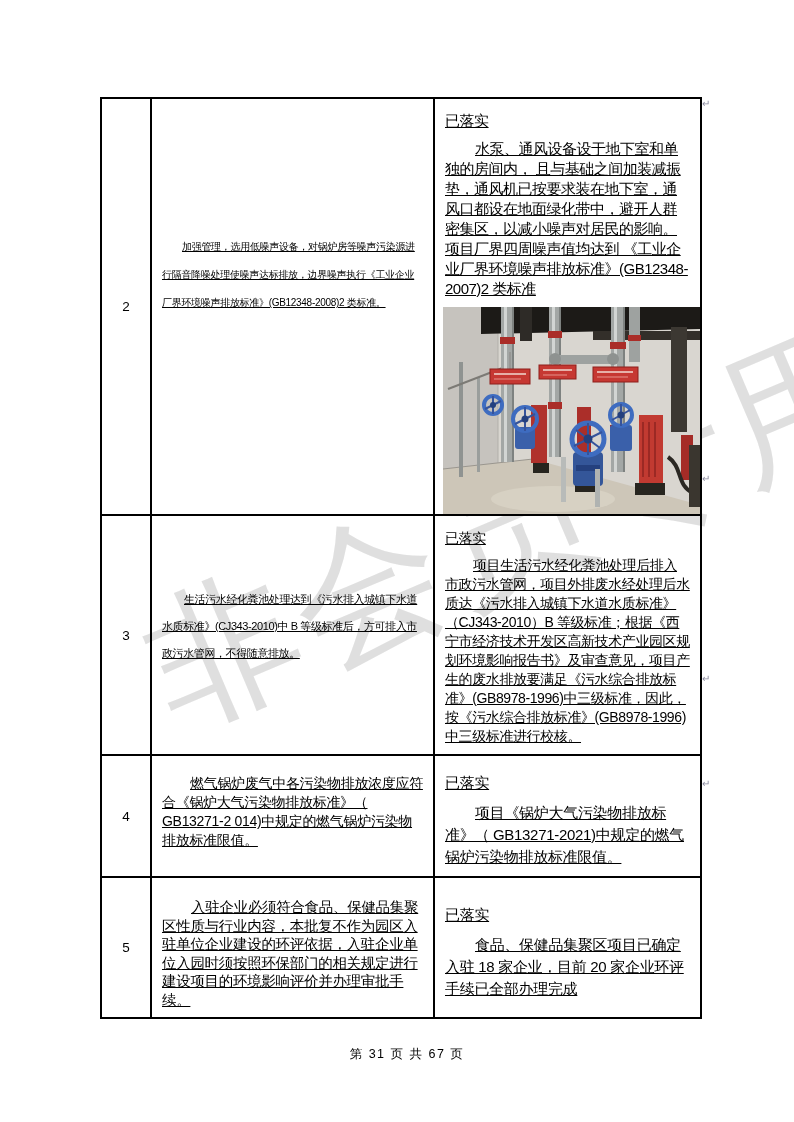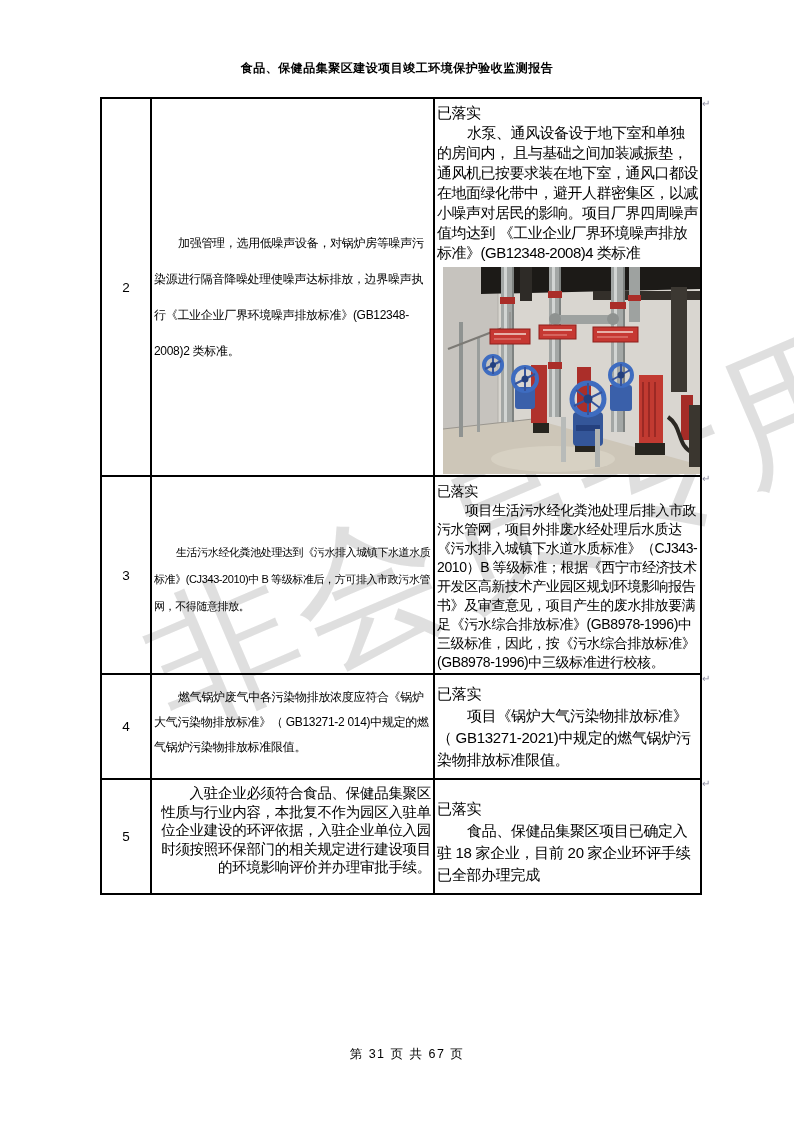--- a/index.html
+++ b/index.html
@@ -13,30 +13,30 @@
              font-size:150px;line-height:1.15;letter-spacing:6px;color:#cbcbcb;opacity:.6;
              transform:rotate(-23deg);transform-origin:75px 90px;font-weight:400;
              user-select:none;pointer-events:none;}
 
   table.verif{position:absolute;left:100px;top:97px;width:600px;z-index:1;
               border-collapse:collapse;table-layout:fixed;background:transparent;}
   td{border:2px solid #000;vertical-align:top;padding:0 2px;overflow:hidden;}
   .col-no{width:50px}.col-req{width:283px}.col-st{width:267px}
   tr.r2{height:378px} tr.r3{height:198px} tr.r4{height:105px} tr.r5{height:115px}
   td.no{vertical-align:middle;text-align:center;font-size:13.5px;}
-  p{margin:0;}
+  p{margin:8px;text-decoration:underline;}
   .req{text-indent:2em;}
   .status-detail{text-indent:2em;}
   tr.r2 td.req-cell{padding-top:126px;}
-  tr.r2 .req{font-size:12px;line-height:36px;letter-spacing:-.3px;}
+  tr.r2 .req{font-size:10px;line-height:28px;letter-spacing:-.3px;}
   tr.r3 td.req-cell{padding-top:62px;}
   tr.r3 .req{font-size:11px;line-height:27px;letter-spacing:-.4px;}
   tr.r4 td.req-cell{padding-top:10px;}
-  tr.r4 .req{font-size:12px;line-height:25px;letter-spacing:-.3px;}
-  tr.r5 td.req-cell{padding-top:4px;text-align:right;}
+  tr.r4 .req{font-size:14px;line-height:19px;letter-spacing:-.3px;}
+  tr.r5 td.req-cell{padding-top:12px;}
   tr.r5 .req{font-size:14.5px;line-height:18.5px;letter-spacing:-.3px;}
 
   tr.r2 td.st-cell{padding-top:4px;}
   tr.r2 td.st-cell p{font-size:15px;line-height:20px;letter-spacing:-.5px;}
   tr.r3 td.st-cell{padding-top:5px;}
   tr.r3 td.st-cell p{font-size:14px;line-height:19px;letter-spacing:-.4px;}
   tr.r4 td.st-cell{padding-top:8px;}
   tr.r4 td.st-cell p{font-size:15px;line-height:22px;letter-spacing:-.3px;}
   tr.r5 td.st-cell{padding-top:18px;}
   tr.r5 td.st-cell p{font-size:15px;line-height:22px;letter-spacing:-.3px;}
@@ -47,40 +47,39 @@
   .pm1{top:99px}.pm2{top:474px}.pm3{top:674px}.pm4{top:779px}
 
   .footer{position:absolute;top:1046px;left:0;right:0;text-align:center;
           font-size:12.5px;letter-spacing:1.5px;z-index:2;padding-left:20px;}
 </style>
 </head>
 <body>
 
 <div class="page">
 
-  <div class="header">食品、保健品集聚区建设项目竣工环境保护验收监测报告</div>
 
   <div class="watermark">非会员专用</div>
 
   <table class="verif">
     <colgroup>
         <col class="col-no">
         <col class="col-req">
         <col class="col-st">
       </colgroup>
     <tbody>
 
       <tr class="r2">
         <td class="no">2</td>
         <td class="req-cell">
           <p class="req">加强管理，选用低噪声设备，对锅炉房等噪声污染源进行隔音降噪处理使噪声达标排放，边界噪声执行《工业企业厂界环境噪声排放标准》(GB12348-2008)2 类标准。</p>
         </td>
         <td class="st-cell">
           <p class="status-label">已落实</p>
-          <p class="status-detail">水泵、通风设备设于地下室和单独的房间内， 且与基础之间加装减振垫，通风机已按要求装在地下室，通风口都设在地面绿化带中，避开人群密集区，以减小噪声对居民的影响。项目厂界四周噪声值均达到 《工业企业厂界环境噪声排放标准》(GB12348-2008)4 类标准</p>
+          <p class="status-detail">水泵、通风设备设于地下室和单独的房间内， 且与基础之间加装减振垫，通风机已按要求装在地下室，通风口都设在地面绿化带中，避开人群密集区，以减小噪声对居民的影响。项目厂界四周噪声值均达到 《工业企业厂界环境噪声排放标准》(GB12348-2007)2 类标准</p>
           <svg class="photo" width="257" height="207" viewBox="0 0 257 207">
 
             <rect x="0" y="0" width="257" height="207" fill="#d9d6d0"></rect>
             <rect x="0" y="0" width="55" height="175" fill="#c6c3be"></rect>
             <line x1="55" y1="0" x2="55" y2="175" stroke="#b2afaa" stroke-width="1"></line>
 
             <polygon points="38,0 257,0 257,22 38,27" fill="#1c1a17"></polygon>
             <rect x="150" y="24" width="107" height="9" fill="#332f2a"></rect>
             <rect x="228" y="20" width="16" height="105" fill="#3c3832"></rect>
             <rect x="77" y="0" width="12" height="34" fill="#2e2b27"></rect>

